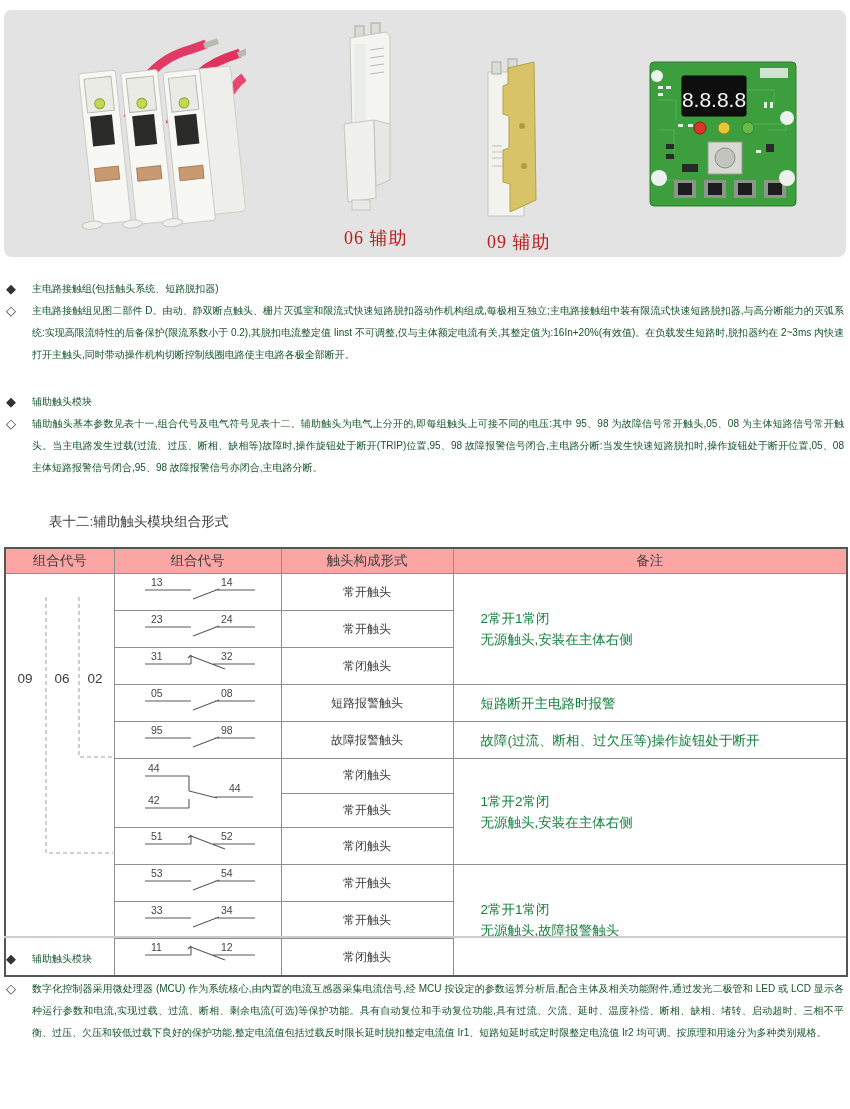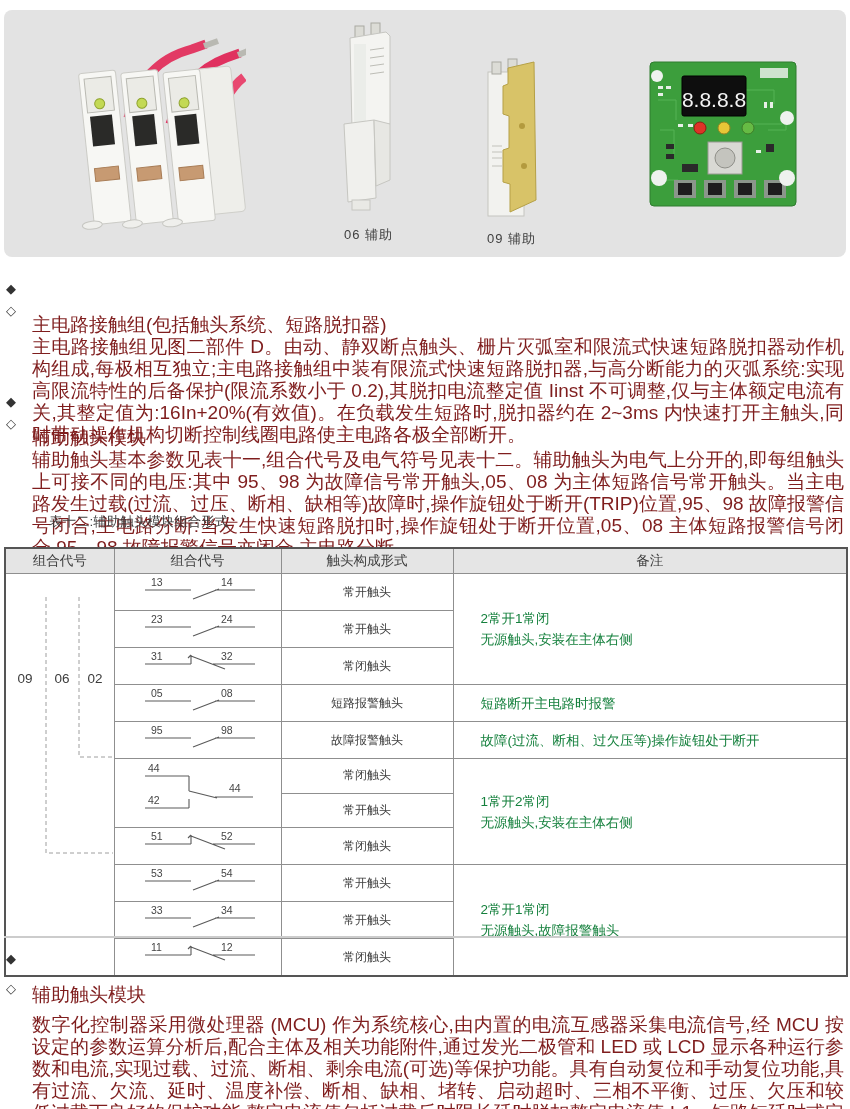--- a/index.html
+++ b/index.html
@@ -8,36 +8,36 @@
     position:relative;width:850px;height:1109px;overflow:hidden;background:#fff;
     font-family:"Liberation Sans","DejaVu Sans",sans-serif;color:#3d3d3d;
   }
   
   .photo-panel{
     position:absolute;left:4px;top:10px;width:842px;height:247px;
     background:#e3e3e3;border-radius:8px;
   }
   .photo{position:absolute;}
   .photo-label{
-    position:absolute;font-size:13px;color:#404040;letter-spacing:1px;white-space:nowrap;
+    position:absolute;font-size:18px;color:#b91c1c;letter-spacing:1px;white-space:nowrap;font-family:Liberation Serif, serif;
   }
   
   .sec{position:absolute;left:6px;width:838px;display:flex;align-items:flex-start;}
   .marker{flex:0 0 26px;font-size:13px;line-height:22px;color:#333;}
-  .sec-text{flex:1;font-size:19px;line-height:22px;color:#7f1d1d;text-align:justify;margin-top:36px;}
+  .sec-text{flex:1;font-size:10px;line-height:22px;color:#14532d;text-align:justify;}
   .table-title{position:absolute;left:5px;font-size:13.5px;color:#3d3d3d;margin-left:44px;}
   
   table.combo{
     position:absolute;left:4px;top:547px;width:842px;
     border-collapse:collapse;table-layout:fixed;
     border:2px solid #555;
   }
   table.combo th,table.combo td{border:1px solid #8f8f8f;padding:0;}
   table.combo th{
-    height:24px;background:#e5e5e5;font-size:13.5px;font-weight:normal;color:#3d3d3d;
+    height:24px;background:#fca5a5;font-size:13.5px;font-weight:normal;color:#3d3d3d;
   }
   table.combo td{height:32px;vertical-align:middle;}
   td.code-cell{vertical-align:top;}
   td.sym-cell{text-align:left;}
   td.form-cell{text-align:center;font-size:12px;color:#3d3d3d;}
   td.remark-cell{font-size:13.5px;color:#15803d;}
   .remark-inner{padding-left:27px;line-height:21px;}
   .table-underline{position:absolute;left:4px;top:936px;width:842px;height:2px;background:#cccccc;}
   svg text{font-family:"Liberation Sans","DejaVu Sans",sans-serif;}
   .termnum{font-size:10.5px;fill:#454545;}

